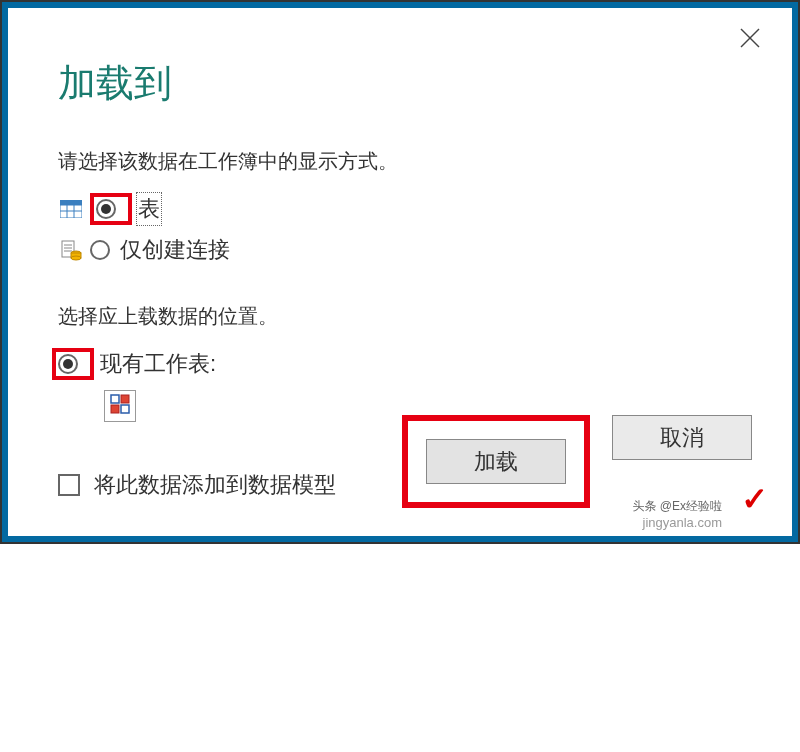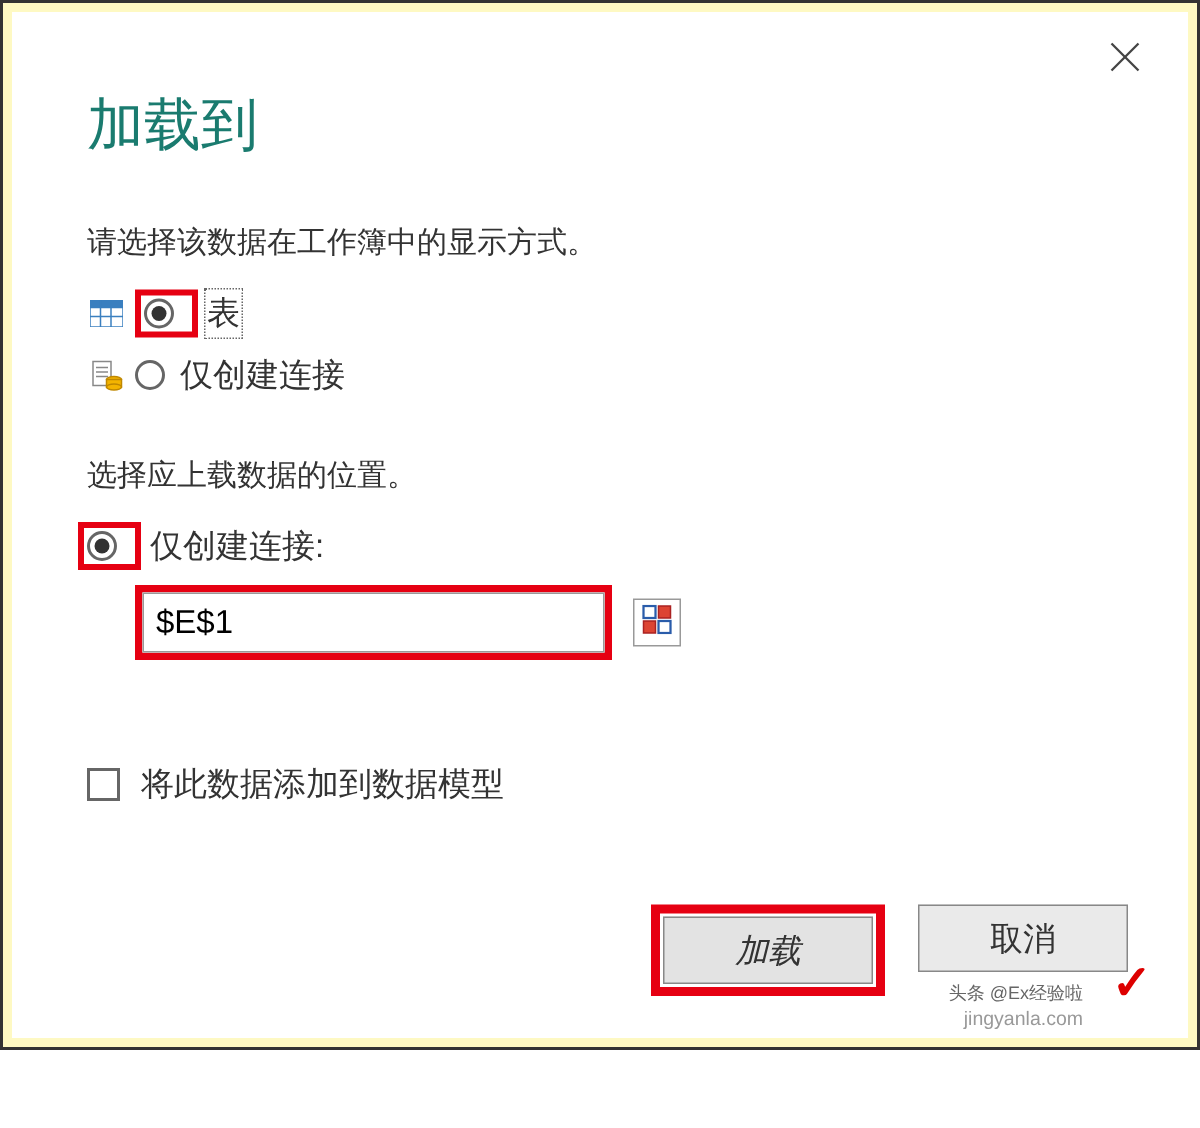--- a/index.html
+++ b/index.html
@@ -8,23 +8,23 @@
       background: #fff;
       width: 800px;
       height: 752px;
       position: relative;
       overflow: hidden;
     }
     .outer-frame {
       position: absolute;
       top: 0; left: 0;
       width: 800px;
-      height: 700px;
+      height: 544px;
       border: 2px solid #333;
-      background: #fef9c3;
+      background: #0369a1;
     }
     .dialog {
       position: absolute;
       top: 6px; left: 6px; right: 6px; bottom: 6px;
       background: #fff;
     }
     .close-btn {
       position: absolute;
       top: 12px;
       right: 22px;
@@ -130,21 +130,21 @@
       margin-left: 14px;
       cursor: pointer;
       display: inline-flex;
       align-items: center;
       justify-content: center;
       background: #fff;
     }
     .checkbox-row {
       display: flex;
       align-items: center;
-      margin-top: 68px;
+      margin-top: 48px;
       font-size: 22px;
       color: #333;
     }
     .checkbox {
       width: 22px;
       height: 22px;
       border: 2px solid #666;
       margin-right: 14px;
       cursor: pointer;
     }
@@ -165,22 +165,21 @@
       cursor: pointer;
       display: flex;
       align-items: center;
       justify-content: center;
     }
     .btn-primary {
       background: #e3e3e3;
     }
     .red-box-btn {
       border: 6px solid #e60012;
-      padding: 2px;
-      font-style: italic;
+      padding: 18px;
     }
     .watermark {
       position: absolute;
       bottom: 6px;
       right: 70px;
       font-size: 16px;
       color: #888;
       text-align: right;
     }
     .watermark .line1 { font-size: 12px; color: #666; }
@@ -252,27 +251,24 @@
       </div>
 
       <div class="section2">
         <div class="section-label">选择应上载数据的位置。</div>
 
 
         <div class="option-row" style="margin-left:-6px;">
           <span class="red-box red-box-radio">
             <span class="radio selected"></span>
           </span>
-          <span>仅创建连接:</span>
+          <span>现有工作表:</span>
         </div>
 
         <div class="indent-row">
-          <span class="red-box red-box-input">
-            <input class="cell-input" type="text" value="$E$1" style="">
-          </span>
           <span class="range-pick-btn">
             <span>
               <svg width="20" height="20" viewBox="0 0 20 20">
                 <rect x="1" y="1" width="8" height="8" fill="#fff" stroke="#2a5caa" stroke-width="1.5"></rect>
                 <rect x="11" y="1" width="8" height="8" fill="#d43" stroke="#a22" stroke-width="1"></rect>
                 <rect x="1" y="11" width="8" height="8" fill="#d43" stroke="#a22" stroke-width="1"></rect>
                 <rect x="11" y="11" width="8" height="8" fill="#fff" stroke="#2a5caa" stroke-width="1.5"></rect>
               </svg>
             </span>
           </span>

